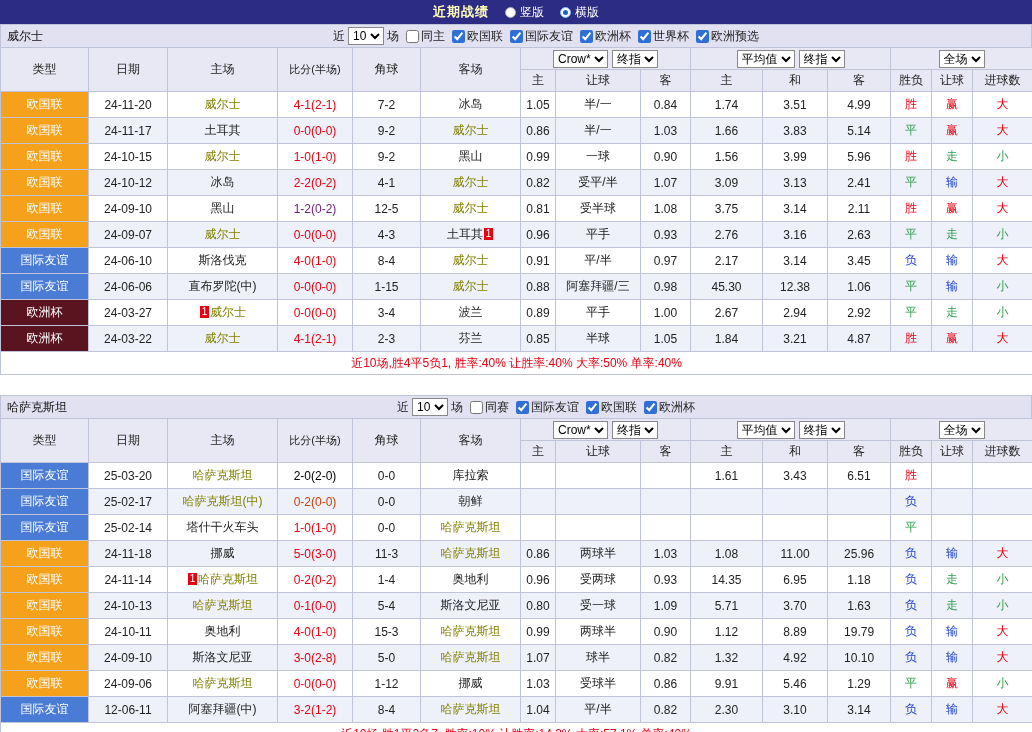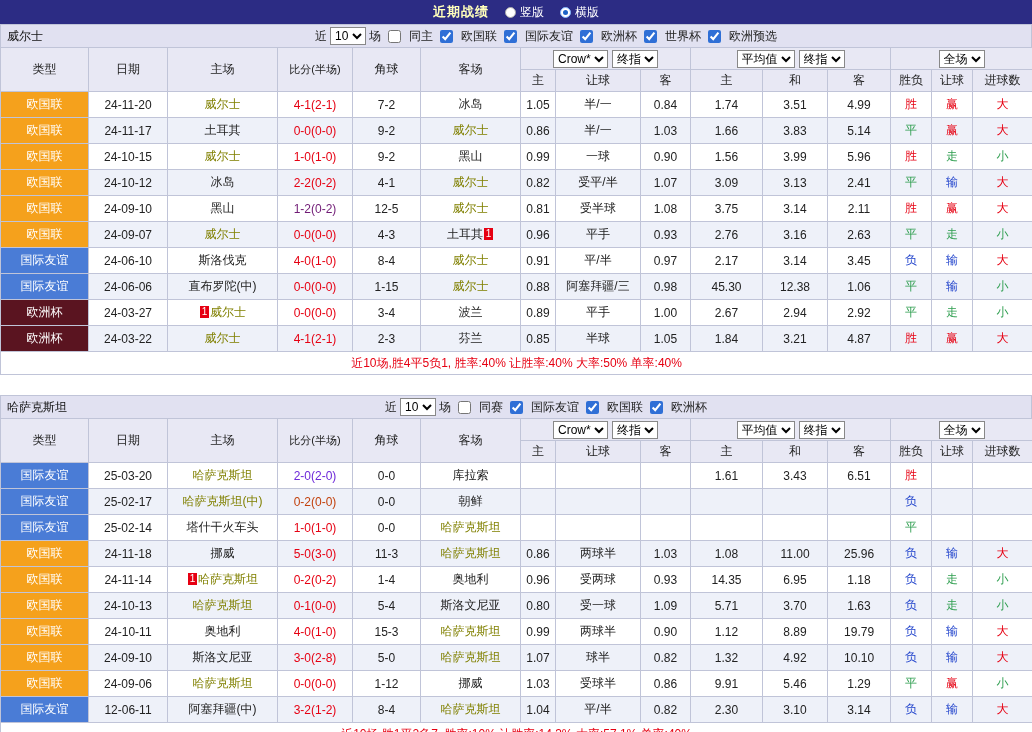--- a/index.html
+++ b/index.html
@@ -63,21 +63,21 @@
     gap: 3px;
     padding-left: 60px;
   }
   .filters select, thead select {
     font-size: 12px;
     height: 18px;
     border: 1px solid #888;
     background: #fff;
     font-family: inherit;
   }
-  .cb { display: inline-flex; align-items: center; gap: 7px; cursor: pointer; }
+  .cb { display: inline-flex; align-items: center; gap: 1px; cursor: pointer; }
   input[type="checkbox"] {
     width: 13px; height: 13px;
     margin: 0 1px 0 4px;
     accent-color: #2f6fd6;
   }
   
   table {
     width: 1032px;
     border-collapse: collapse;
     table-layout: fixed;
@@ -467,21 +467,21 @@
         <th>胜负</th>
         <th>让球</th>
         <th>进球数</th>
       </tr>
     </thead>
     <tbody>
         <tr>
           <td class="type" style="background: rgb(74, 124, 214);">国际友谊</td>
           <td>25-03-20</td>
           <td><span class="tname" style="color: rgb(128, 128, 0);">哈萨克斯坦</span></td>
-          <td style="color: #6d28d9;">2-0(2-0)</td>
+          <td style="color: #000000;">2-0(2-0)</td>
           <td>0-0</td>
           <td><span class="tname">库拉索</span></td>
           <td></td>
           <td></td>
           <td></td>
           <td>1.61</td>
           <td>3.43</td>
           <td>6.51</td>
           <td style="color: rgb(230, 0, 18);">胜</td>
           <td style="color: rgb(34, 34, 34);"></td>

